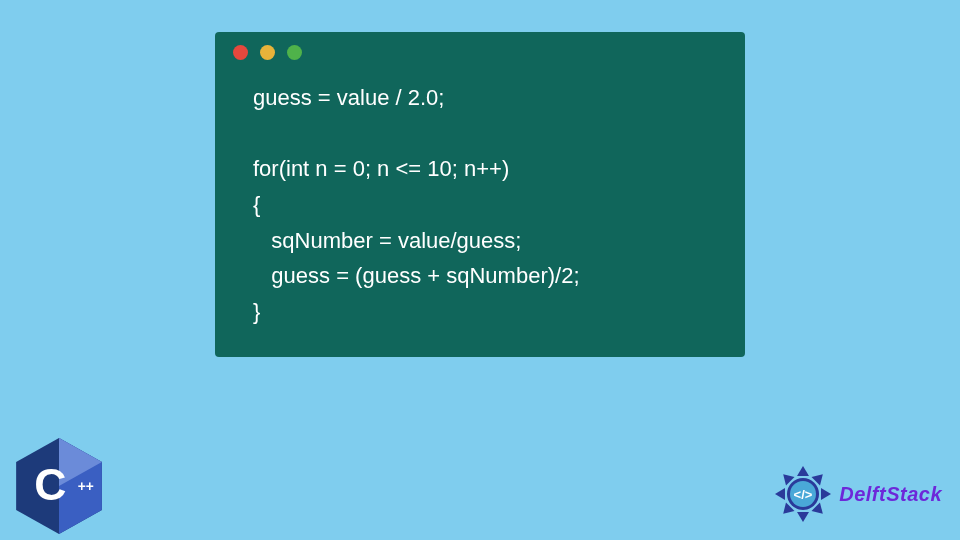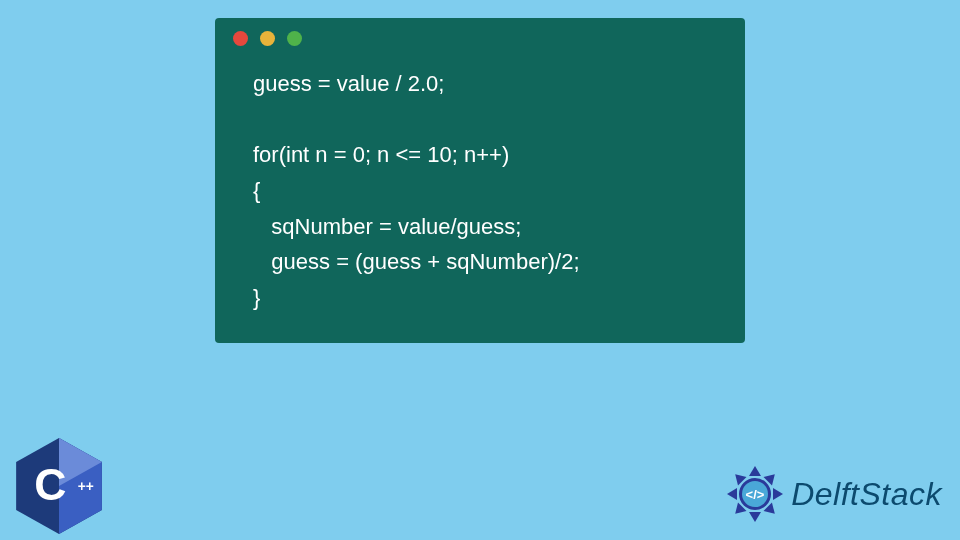--- a/index.html
+++ b/index.html
@@ -7,21 +7,21 @@
     width: 960px;
     height: 540px;
     background: #7fcdee;
     font-family: Arial, Helvetica, sans-serif;
     position: relative;
     overflow: hidden;
   }
   .code-window {
     position: absolute;
     left: 215px;
-    top: 18px;
+    top: 32px;
     width: 530px;
     background: #10665b;
     border-radius: 4px;
     padding-bottom: 28px;
   }
   .titlebar {
     height: 40px;
     display: flex;
     align-items: center;
     padding-left: 18px;
@@ -57,24 +57,24 @@
     display: flex;
     align-items: center;
     gap: 6px;
   }
   .delft-badge {
     width: 60px;
     height: 60px;
     position: relative;
   }
   .delft-text {
-    font-size: 32px;
+    font-size: 20px;
     font-style: italic;
-    font-weight: 400;
-    color: #0c4a6e;
+    font-weight: 700;
+    color: #6d28d9;
     letter-spacing: 0.5px;
   }
 </style>
 </head>
 <body>
 
 <div class="code-window">
   <div class="titlebar">
     <div class="dot red"></div>
     <div class="dot yellow"></div>

